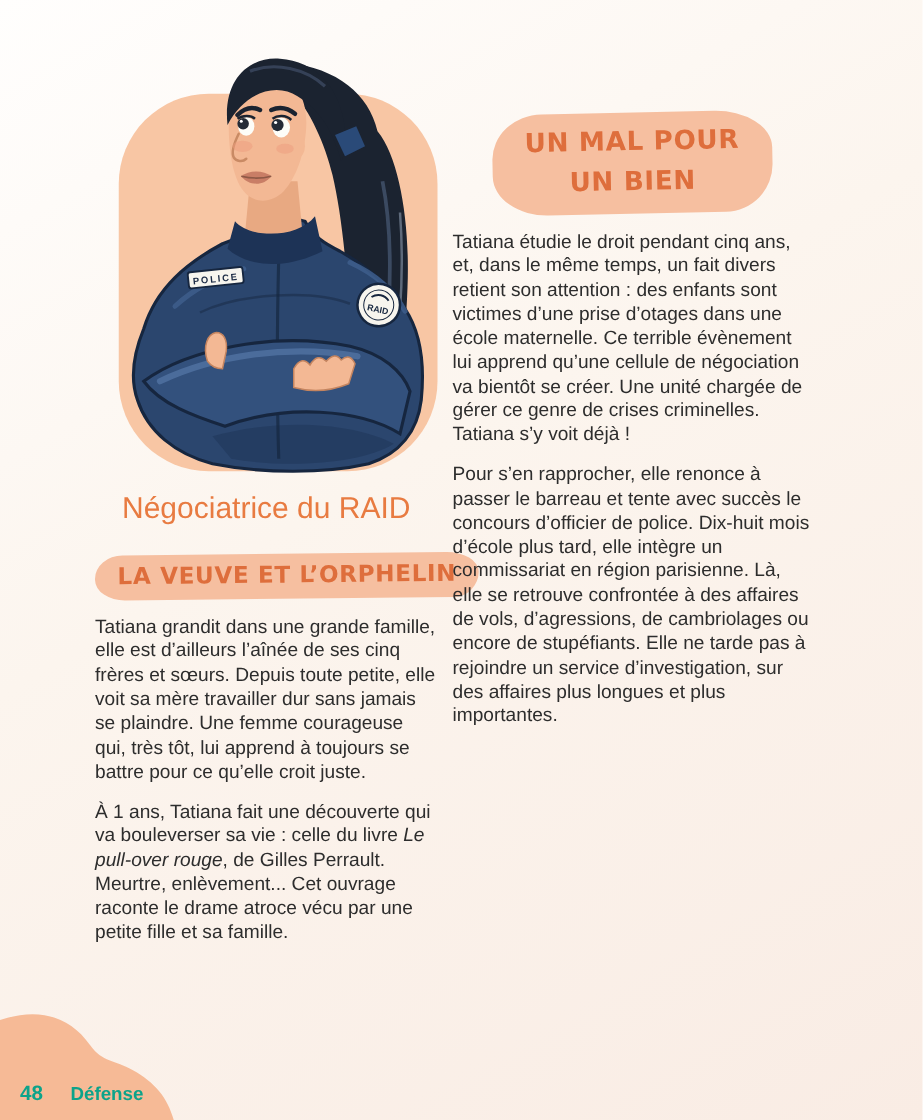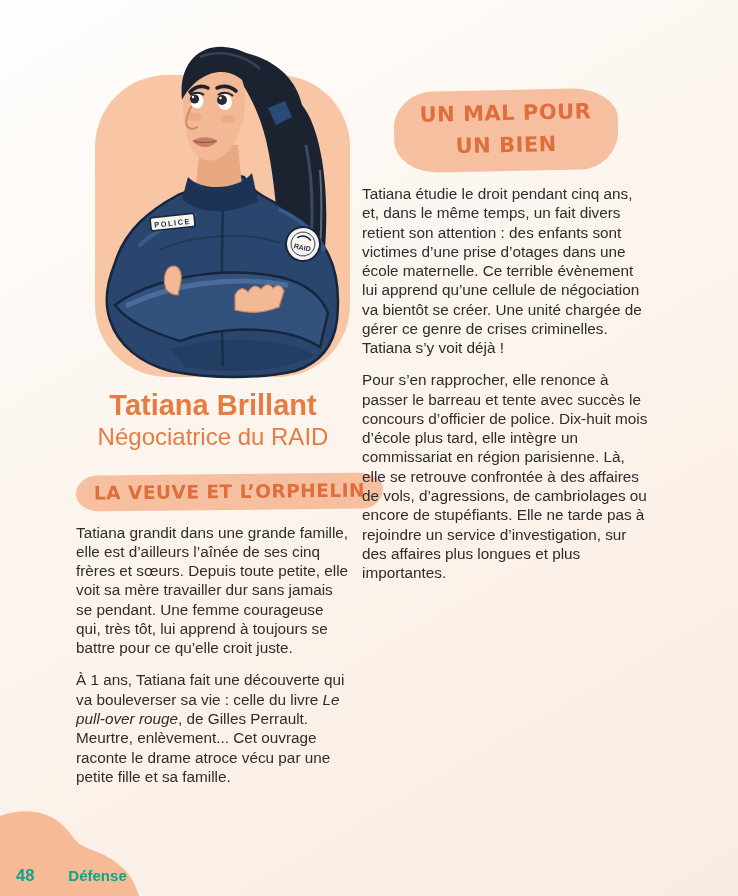--- a/index.html
+++ b/index.html
@@ -25,21 +25,21 @@
   .pill-right{
     margin:22px 0 0 32px;font-size:21px;line-height:1.5;text-align:center;
     padding:8px 26px 10px;border-radius:40px 46px 38px 44px / 36px 30px 38px 32px;
     transform:rotate(-1.2deg);display:flex;flex-direction:column;
   }
   p.body{font-size:15.3px;line-height:1.26;color:#2D2D2D;margin:13px 0 0;}
   .right-col{position:absolute;left:362px;top:68px;width:286px;}
   .right-col p.first{margin-top:7px;}
   .footer-blob{position:absolute;left:0;bottom:0;width:150px;height:92px;}
   .footer-text{
-    position:absolute;left:16px;top:866px;display:flex;gap:34px;align-items:baseline;
+    position:absolute;left:16px;top:866px;display:flex;gap:22px;align-items:baseline;
     color:#0DA38A;font-weight:bold;
   }
   .page-num{font-size:16.5px;}
   .section-name{font-size:15px;}
   em{text-align:center;}
 </style>
 </head>
 <body>
 
 <div class="illustration">
@@ -117,26 +117,25 @@
     <g transform="translate(233,239) rotate(12)">
       <circle r="17" fill="#F7F5EE" stroke="#16263F" stroke-width="2"></circle>
       <circle r="12" fill="none" stroke="#16263F" stroke-width="0.8"></circle>
       <path d="M-7,-5 C-3,-9 3,-9 7,-5" stroke="#16263F" stroke-width="1.5" fill="none"></path>
       <text y="6" text-anchor="middle" font-size="7" font-weight="bold" fill="#16263F">RAID</text>
     </g>
   </svg>
 </div>
 
 <div class="left-col">
-  <h1 class="name">Tatiana Brillant</h1>
   <h2 class="role">Négociatrice du RAID</h2>
   <div class="pill pill-left">
     <span>LA VEUVE ET L’ORPHELIN</span>
   </div>
-  <p class="body">Tatiana grandit dans une grande famille, elle est d’ailleurs l’aînée de ses cinq frères et sœurs. Depuis toute petite, elle voit sa mère travailler dur sans jamais se pendant. Une femme courageuse qui, très tôt, lui apprend à toujours se battre pour ce qu’elle croit juste.</p>
+  <p class="body">Tatiana grandit dans une grande famille, elle est d’ailleurs l’aînée de ses cinq frères et sœurs. Depuis toute petite, elle voit sa mère travailler dur sans jamais se plaindre. Une femme courageuse qui, très tôt, lui apprend à toujours se battre pour ce qu’elle croit juste.</p>
   <p class="body"><span>À 1 ans, Tatiana fait une découverte qui va bouleverser sa vie : celle du livre </span><em>Le pull-over rouge</em><span>, de Gilles Perrault. Meurtre, enlèvement... Cet ouvrage raconte le drame atroce vécu par une petite fille et sa famille.</span></p>
 </div>
 
 <div class="right-col">
   <div class="pill pill-right">
     <span>UN MAL POUR</span>
     <span>UN BIEN</span>
   </div>
   <p class="body">Tatiana étudie le droit pendant cinq ans, et, dans le même temps, un fait divers retient son attention : des enfants sont victimes d’une prise d’otages dans une école maternelle. Ce terrible évènement lui apprend qu’une cellule de négociation va bientôt se créer. Une unité chargée de gérer ce genre de crises criminelles. Tatiana s’y voit déjà !</p>
   <p class="body">Pour s’en rapprocher, elle renonce à passer le barreau et tente avec succès le concours d’officier de police. Dix-huit mois d’école plus tard, elle intègre un commissariat en région parisienne. Là, elle se retrouve confrontée à des affaires de vols, d’agressions, de cambriolages ou encore de stupéfiants. Elle ne tarde pas à rejoindre un service d’investigation, sur des affaires plus longues et plus importantes.</p>

